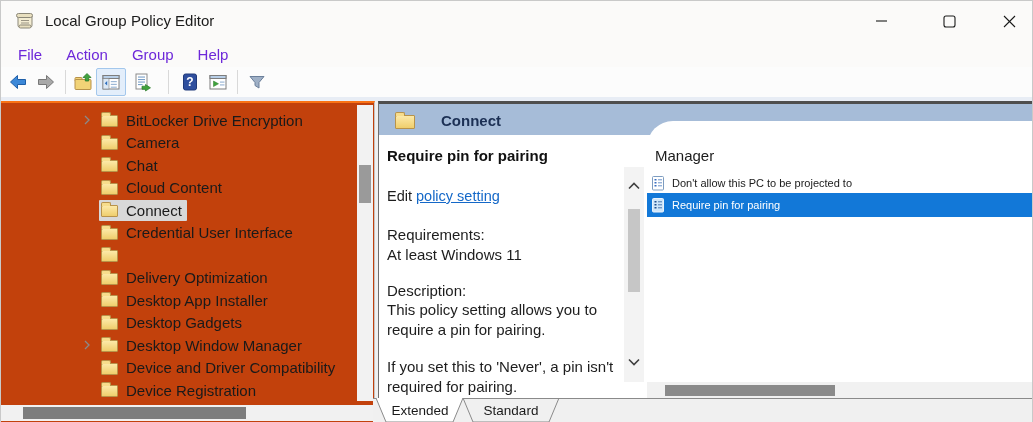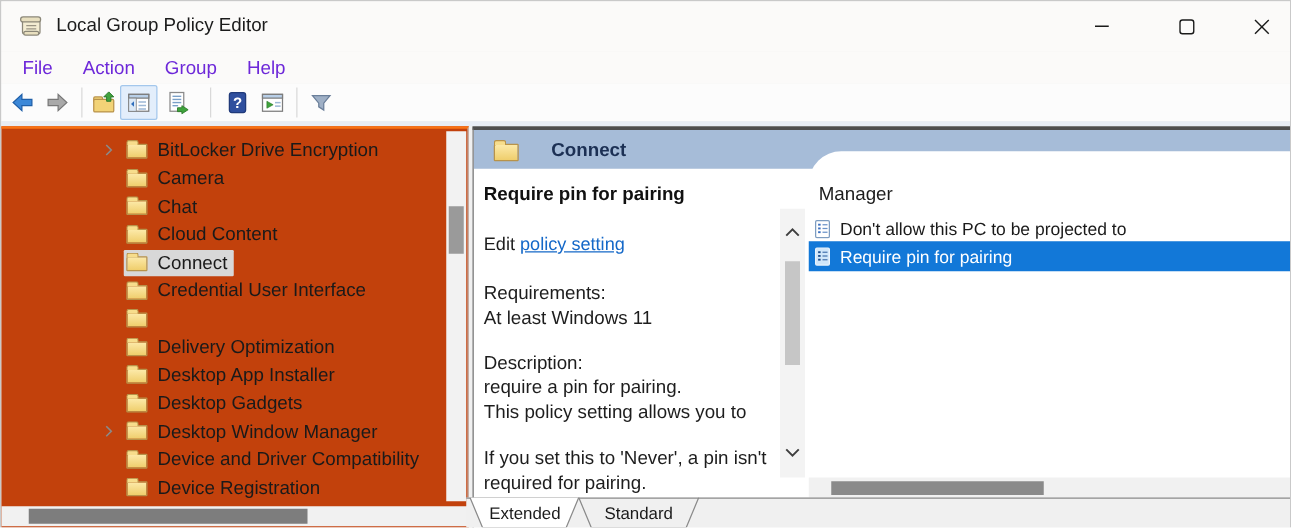--- a/index.html
+++ b/index.html
@@ -66,21 +66,21 @@
   .dline { white-space:nowrap; }
 
   .vscroll-desc { position:absolute; left:245px; top:63px; width:20px; height:215px; background:#f3f3f3; }
   .vscroll-desc .thumb { position:absolute; left:4px; top:42px; width:12px; height:83px; background:#c6c6c6; }
   .scroll-chev { position:absolute; left:4px; width:12px; height:8px; display:block; }
   .chev-up { top:15px; } .chev-down { top:191px; }
 
   .list-header { position:absolute; left:276px; top:43px; font-size:15px; color:#1c1c1c; }
   .list-row { position:absolute; left:271px; height:21px; display:flex; align-items:center; white-space:nowrap; }
   .list-row .doc { margin-right:6px; flex:0 0 16px; }
-  .list-label { font-size:14px; color:#1a1a1a; }
+  .list-label { font-size:11px; color:#1a1a1a; }
   .row-0 { top:68px; }
   .row-1 { top:89px; left:268px; width:388px; padding-left:3px; height:24px; background:#1278d8; }
   .row-1 .list-label { color:#ffffff; }
 
   .hscroll-list { position:absolute; left:268px; top:278px; width:388px; height:18px; background:#f1f1f1; }
   .hscroll-list .thumb { position:absolute; left:18px; top:3px; width:170px; height:11px; background:#8a8a8a; }
 
   
   .tabstrip { position:absolute; left:372px; top:397px; width:661px; height:25px; background:#f0f0f0;
               border-top:1px solid #8a8a8a; }
@@ -316,22 +316,22 @@
     <div class="detail-title">Require pin for pairing</div>
     <div class="detail-edit">
       <span>Edit </span><span class="link">policy setting</span>
     </div>
     <div class="detail-col detail-req">
       <div class="dline">Requirements:</div>
       <div class="dline">At least Windows 11</div>
     </div>
     <div class="detail-col detail-desc-label">Description:</div>
     <div class="detail-col detail-p1">
+      <div class="dline">This policy setting allows you to</div>
       <div class="dline">require a pin for pairing.</div>
-      <div class="dline">This policy setting allows you to</div>
     </div>
     <div class="detail-col detail-p2">
       <div class="dline">If you set this to 'Never', a pin isn't</div>
       <div class="dline">required for pairing.</div>
     </div>
 
     <div class="vscroll-desc">
       <svg class="scroll-chev chev-up" viewBox="0 0 12 8">
           <polyline points="1,6.5 6,1.5 11,6.5" fill="none" stroke="#3f3f3f" stroke-width="1.6"></polyline>
         </svg>

